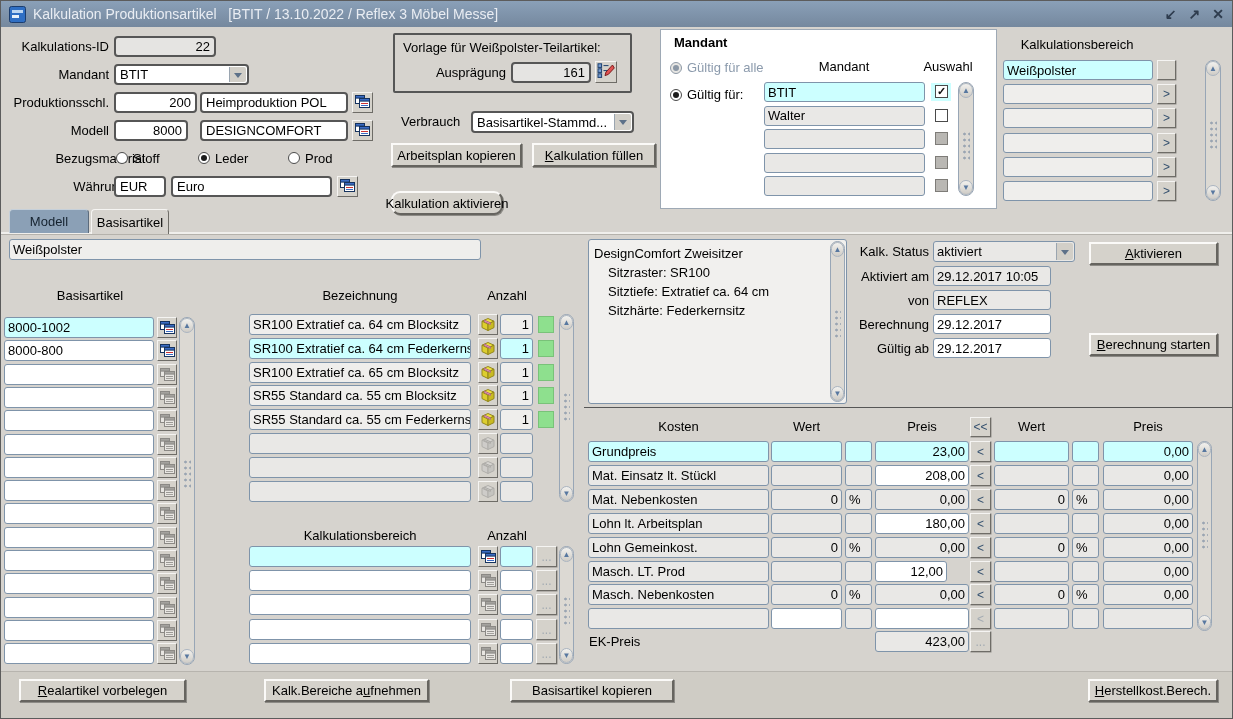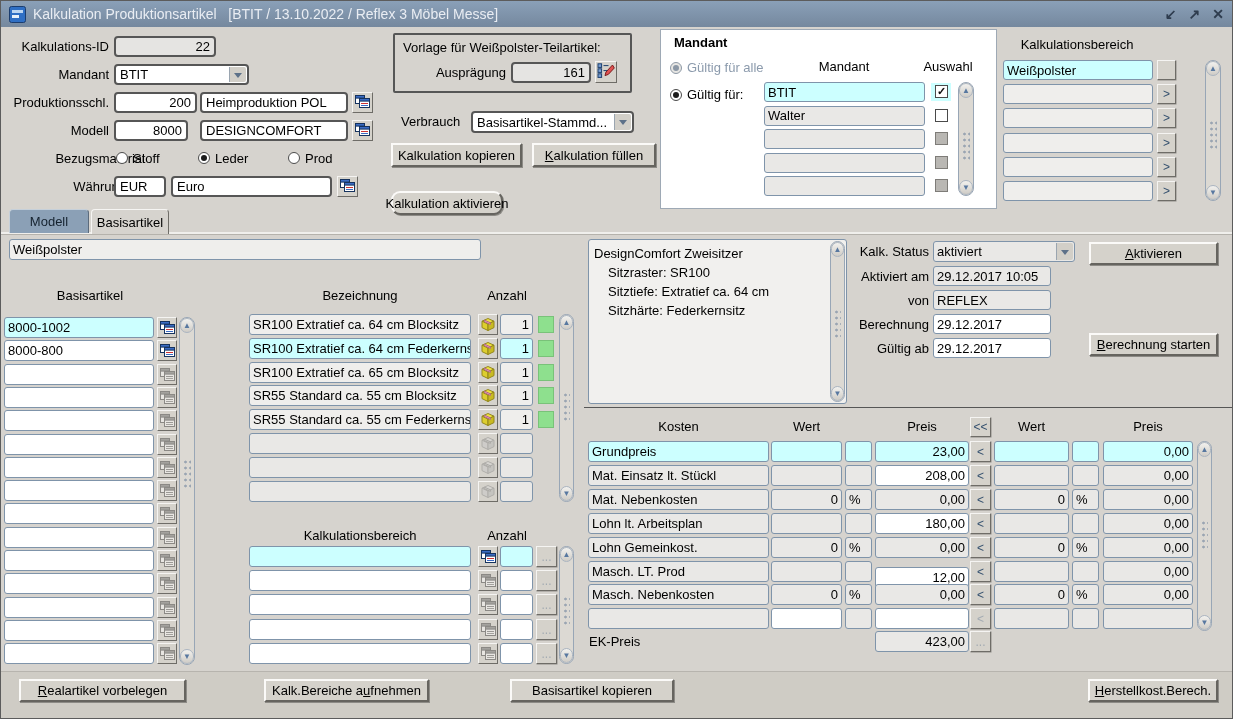--- a/index.html
+++ b/index.html
@@ -220,21 +220,21 @@
     </div>
 
   <div class="lbl" style="left:400px;top:113px;">Verbrauch</div>
   <div class="fld combo" style="left:470px;top:110px;width:163px;height:22px;">
     <span class="combo-val">Basisartikel-Stammd...</span>
     <span class="abtn">
         <span class="tri"></span>
       </span>
   </div>
 
-  <div class="btn" style="left:390px;top:142px;width:131px;height:24px;">Kalkulation kopieren</div>
+  <div class="btn" style="left:390px;top:142px;width:131px;height:24px;">Arbeitsplan kopieren</div>
   <div class="btn" style="left:531px;top:142px;width:124px;height:24px;"><u>K</u>alkulation füllen</div>
   <div class="btn" style="left:390px;top:190px;width:112px;height:24px;border-radius:9px;">Kalkulation aktivieren</div>
 
   <div class="whitebox" style="left:659px;top:28px;width:337px;height:180px;"></div>
   <div class="lbl bold" style="left:673px;top:34px;">Mandant</div>
   <div class="radio dis" style="left:669px;top:61px;"></div>
   <div class="lbl dim" style="left:686px;top:59px;">Gültig für alle</div>
   <div class="lbl center" style="left:763px;top:58px;width:160px;">Mandant</div>
   <div class="lbl center" style="left:916px;top:58px;width:62px;">Auswahl</div>
   <div class="radio sel" style="left:669px;top:88px;"></div>
@@ -758,21 +758,21 @@
     <div class="lfld num gray" style="left: 770px; top: 536px; width: 71px; height: 21px;">0</div>
     <div class="lfld gray" style="left: 844px; top: 536px; width: 27px; height: 21px;">%</div>
     <div class="lfld num gray" style="left: 874px; top: 536px; width: 94px; height: 21px;">0,00</div>
     <div class="sbtn" style="left: 969px; top: 536px; width: 21px; height: 21px;">&lt;</div>
     <div class="lfld num gray" style="left: 993px; top: 536px; width: 75px; height: 21px;">0</div>
     <div class="lfld gray" style="left: 1071px; top: 536px; width: 27px; height: 21px;">%</div>
     <div class="lfld num gray" style="left: 1102px; top: 536px; width: 90px; height: 21px;">0,00</div>
     <div class="lfld gray" style="left: 587px; top: 560px; width: 181px; height: 21px;">Masch. LT. Prod</div>
     <div class="lfld num gray" style="left: 770px; top: 560px; width: 71px; height: 21px;"></div>
     <div class="lfld gray" style="left: 844px; top: 560px; width: 27px; height: 21px;"></div>
-    <div class="lfld num " style="left: 874px; top: 560px; width: 94px; height: 21px; margin-top: 6px;">12,00</div>
+    <div class="lfld num " style="left: 874px; top: 560px; width: 72px; height: 21px;">12,00</div>
     <div class="sbtn" style="left: 969px; top: 560px; width: 21px; height: 21px;">&lt;</div>
     <div class="lfld num gray" style="left: 993px; top: 560px; width: 75px; height: 21px;"></div>
     <div class="lfld gray" style="left: 1071px; top: 560px; width: 27px; height: 21px;"></div>
     <div class="lfld num gray" style="left: 1102px; top: 560px; width: 90px; height: 21px;">0,00</div>
     <div class="lfld gray" style="left: 587px; top: 583px; width: 181px; height: 21px;">Masch. Nebenkosten</div>
     <div class="lfld num gray" style="left: 770px; top: 583px; width: 71px; height: 21px;">0</div>
     <div class="lfld gray" style="left: 844px; top: 583px; width: 27px; height: 21px;">%</div>
     <div class="lfld num gray" style="left: 874px; top: 583px; width: 94px; height: 21px;">0,00</div>
     <div class="sbtn" style="left: 969px; top: 583px; width: 21px; height: 21px;">&lt;</div>
     <div class="lfld num gray" style="left: 993px; top: 583px; width: 75px; height: 21px;">0</div>

